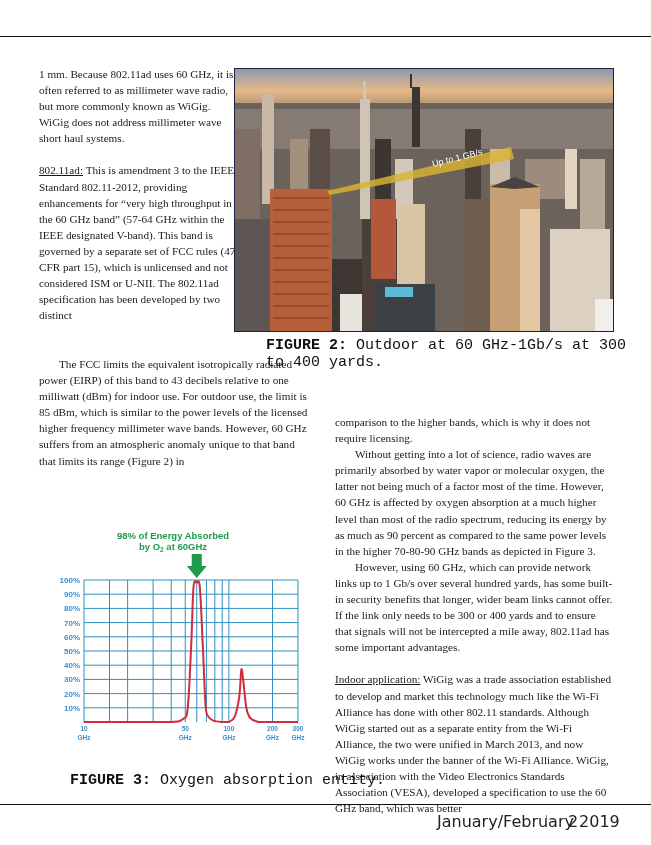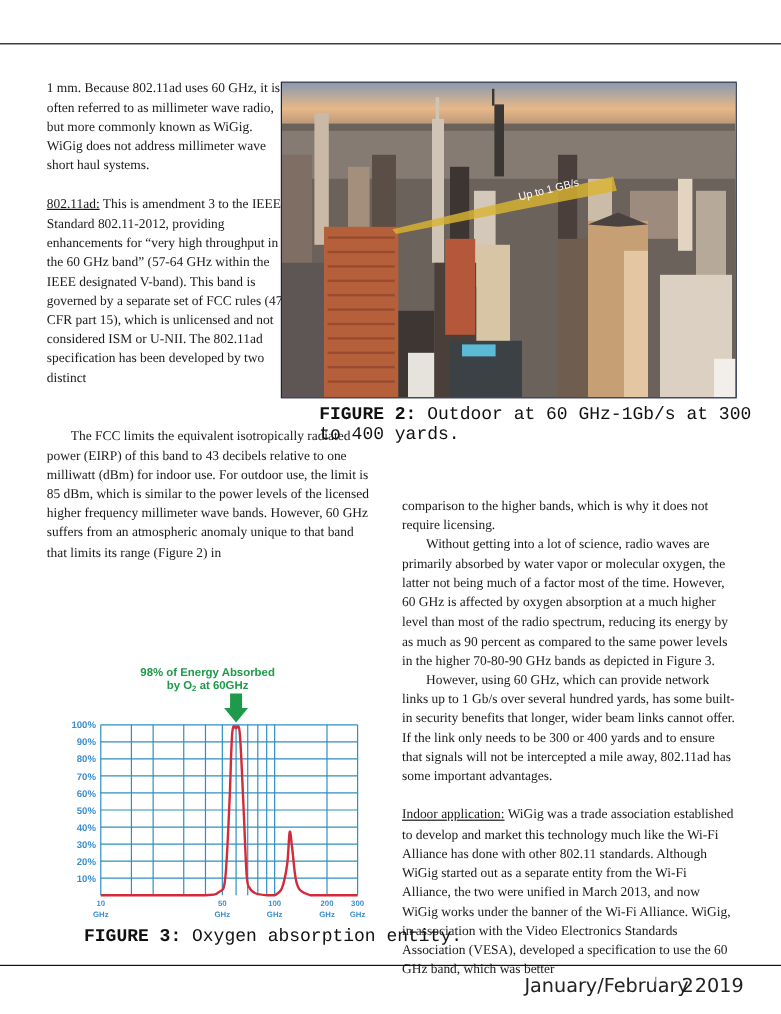--- a/index.html
+++ b/index.html
@@ -20,21 +20,21 @@
 
   .photo { position: absolute; left: 234px; top: 68px; width: 378px; height: 262px;
            border: 1px solid #1c2340; overflow: hidden;
            background: linear-gradient(180deg, #c9a98a 0%, #e6b98b 10%, #9aa0a8 18%, #6e6a68 35%, #5a4b43 60%, #3e3530 100%); }
   .photo svg { display: block; }
   .caption { position: absolute; font-family: Liberation Mono, monospace; font-size: 15px; color: #111; padding-left: 32px; }
   .caption b { font-weight: bold; }
   #cap2 { left: 234px; top: 337px; }
   #cap3 { left: 38px; top: 772px; }
 
-  .chart { position: absolute; left: 30px; top: 548px; width: 280px; height: 222px; }
+  .chart { position: absolute; left: 30px; top: 524px; width: 280px; height: 222px; }
   .footer { position: absolute; top: 812px; font-family: "DejaVu Sans", sans-serif; font-size: 16px; color: #222; }
   #footer-date { left: 437px; }
   #footer-sep { left: 545px; color: #666; font-size: 9px; top: 814px; }
   #footer-page { left: 568px; }
 </style>
 </head>
 <body>
 
 <div class="rule-top"></div>
 

